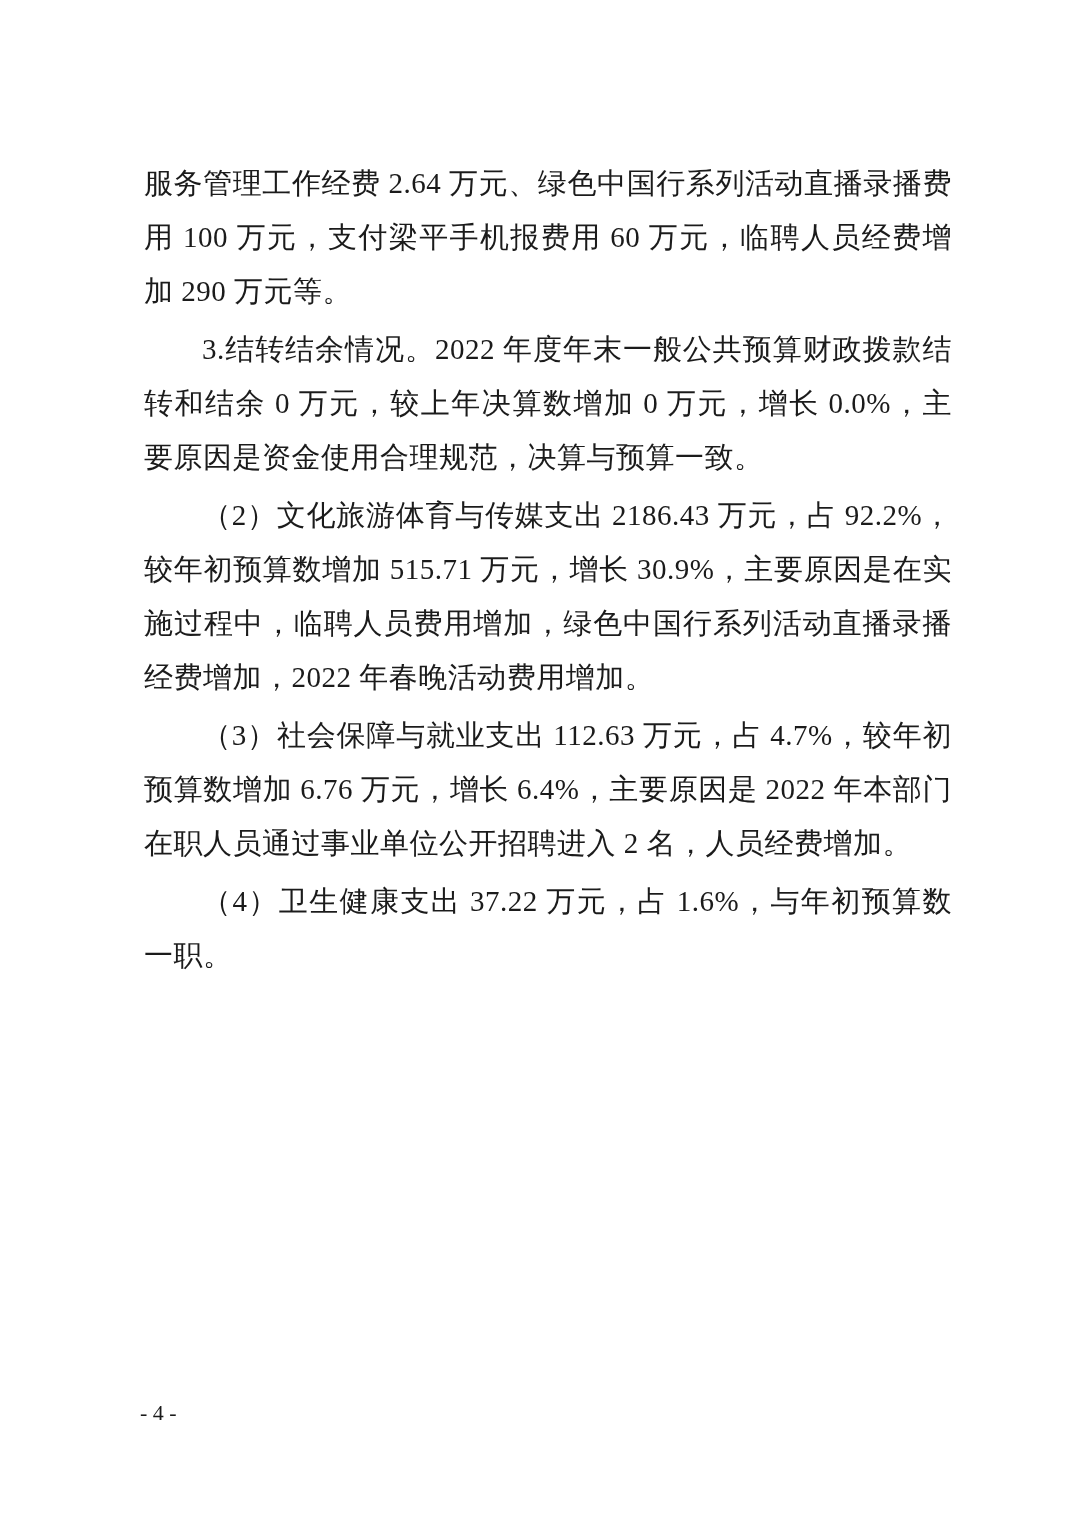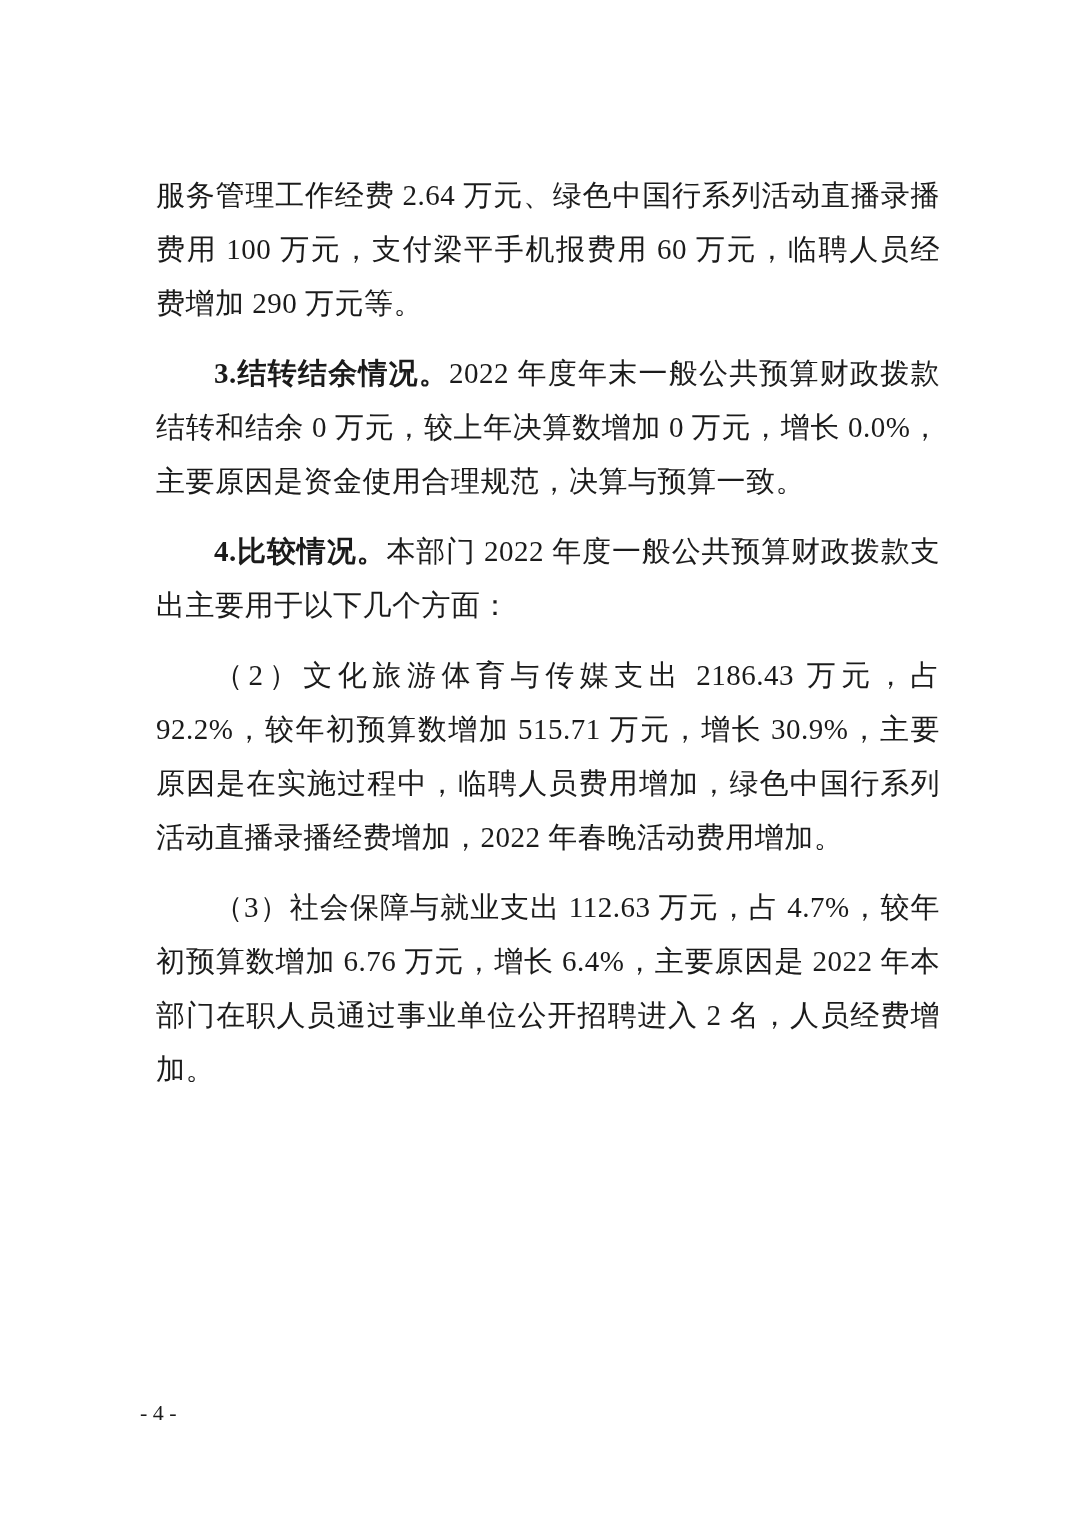--- a/index.html
+++ b/index.html
@@ -20,56 +20,56 @@
     position: absolute;
     left: 140px;
     top: 152px;
     width: 816px;
     font-size: 29px;
     line-height: 54px;
     text-align: justify;
     letter-spacing: 0.5px;
   }
   .para {
-    margin: 16px;
+    margin: 4px;
     padding: 0;
     text-indent: 0;
   }
   .para.indent {
     text-indent: 2em;
   }
   .run-bold {
-    font-weight: bold;
+    font-weight: normal;
   }
   .footer {
     position: absolute;
     left: 140px;
     top: 1398px;
     font-size: 22px;
     line-height: 30px;
     color: #1b1b1b;
   }
 </style>
 </head>
 <body>
 
 <div class="page">
   <div class="content">
 
     <p class="para"><b class="run-bold"></b><span>服务管理工作经费 2.64 万元、绿色中国行系列活动直播录播费用 100 万元，支付梁平手机报费用 60 万元，临聘人员经费增加 290 万元等。</span></p>
 
     <p class="para indent"><b class="run-bold">3.结转结余情况。</b><span>2022 年度年末一般公共预算财政拨款结转和结余 0 万元，较上年决算数增加 0 万元，增长 0.0%，主要原因是资金使用合理规范，决算与预算一致。</span></p>
 
-    <p class="para indent"><b class="run-bold">4.比较情况。</b><span>本部门 2022 年度一般公共预算财政拨款支出主要用于以下几个方面：</span></p>
 
 
     <p class="para indent"><b class="run-bold"></b><span>（2）文化旅游体育与传媒支出 2186.43 万元，占 92.2%，较年初预算数增加 515.71 万元，增长 30.9%，主要原因是在实施过程中，临聘人员费用增加，绿色中国行系列活动直播录播经费增加，2022 年春晚活动费用增加。</span></p>
 
     <p class="para indent"><b class="run-bold"></b><span>（3）社会保障与就业支出 112.63 万元，占 4.7%，较年初预算数增加 6.76 万元，增长 6.4%，主要原因是 2022 年本部门在职人员通过事业单位公开招聘进入 2 名，人员经费增加。</span></p>
 
+    <p class="para indent"><b class="run-bold"></b><span>（4）卫生健康支出 37.22 万元，占 1.6%，与年初预算数一职。</span></p>
 
 
   </div>
 
   <div class="footer">
     <span>- 4 -</span>
   </div>
 </div>
 
 </body></html>

